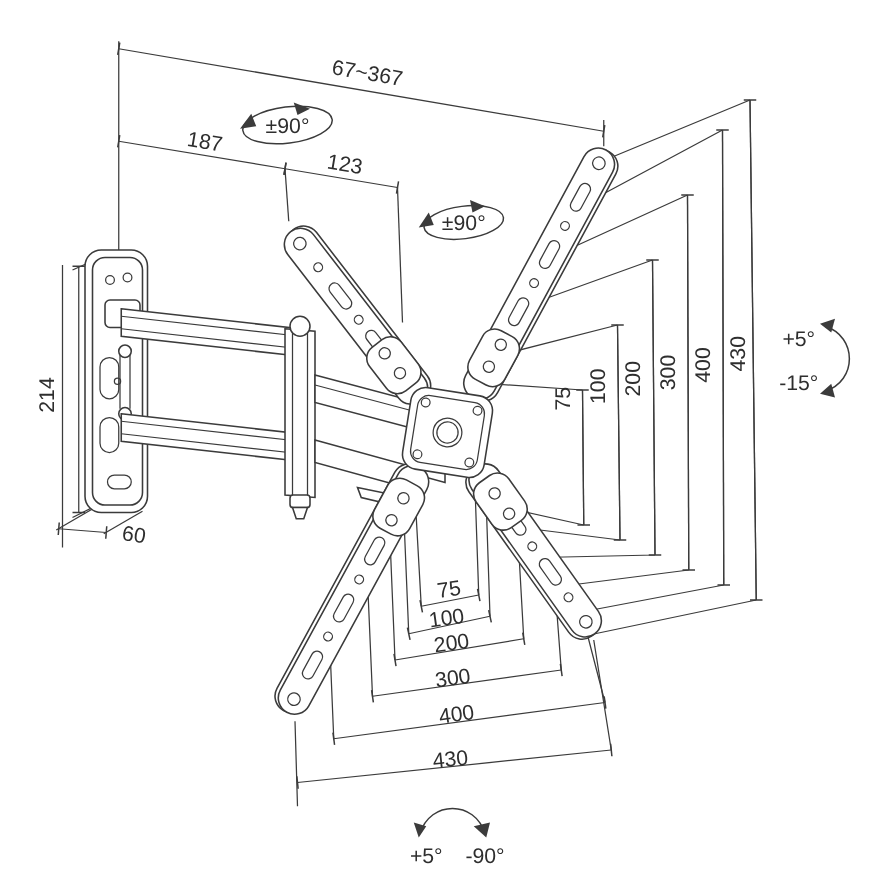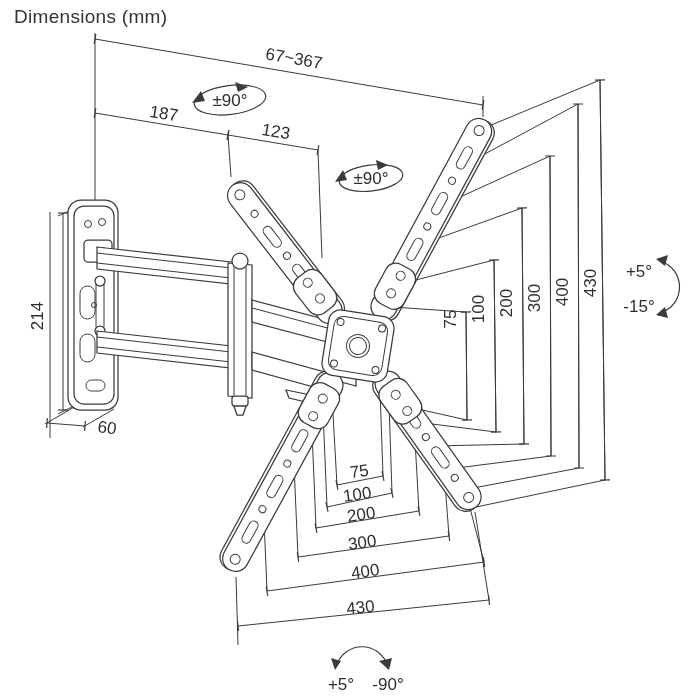--- a/index.html
+++ b/index.html
@@ -11,21 +11,20 @@
   .dim{stroke:#3b3b3b;stroke-width:1;fill:none;}
   .hw{stroke:#3b3b3b;stroke-width:1.25;fill:#fff;}
   .hwl{stroke:#3b3b3b;stroke-width:1;fill:none;}
   .ann{stroke:#3b3b3b;stroke-width:1.2;fill:none;}
   .arrow{fill:#3b3b3b;stroke:none;}
 </style>
 </head>
 <body>
 
 <div id="stage">
-  <div class="title">Dimensions (mm)</div>
 
   <svg width="700" height="700" viewBox="0 0 700 700">
     <defs>
       <marker id="tick" viewBox="0 0 12 12" refX="6" refY="6" markerWidth="12" markerHeight="12" orient="auto" markerUnits="userSpaceOnUse">
         <path d="M6,1 L6,11" stroke="#3b3b3b" stroke-width="1.2" fill="none"></path>
       </marker>
     </defs>
 
     <g>
 

